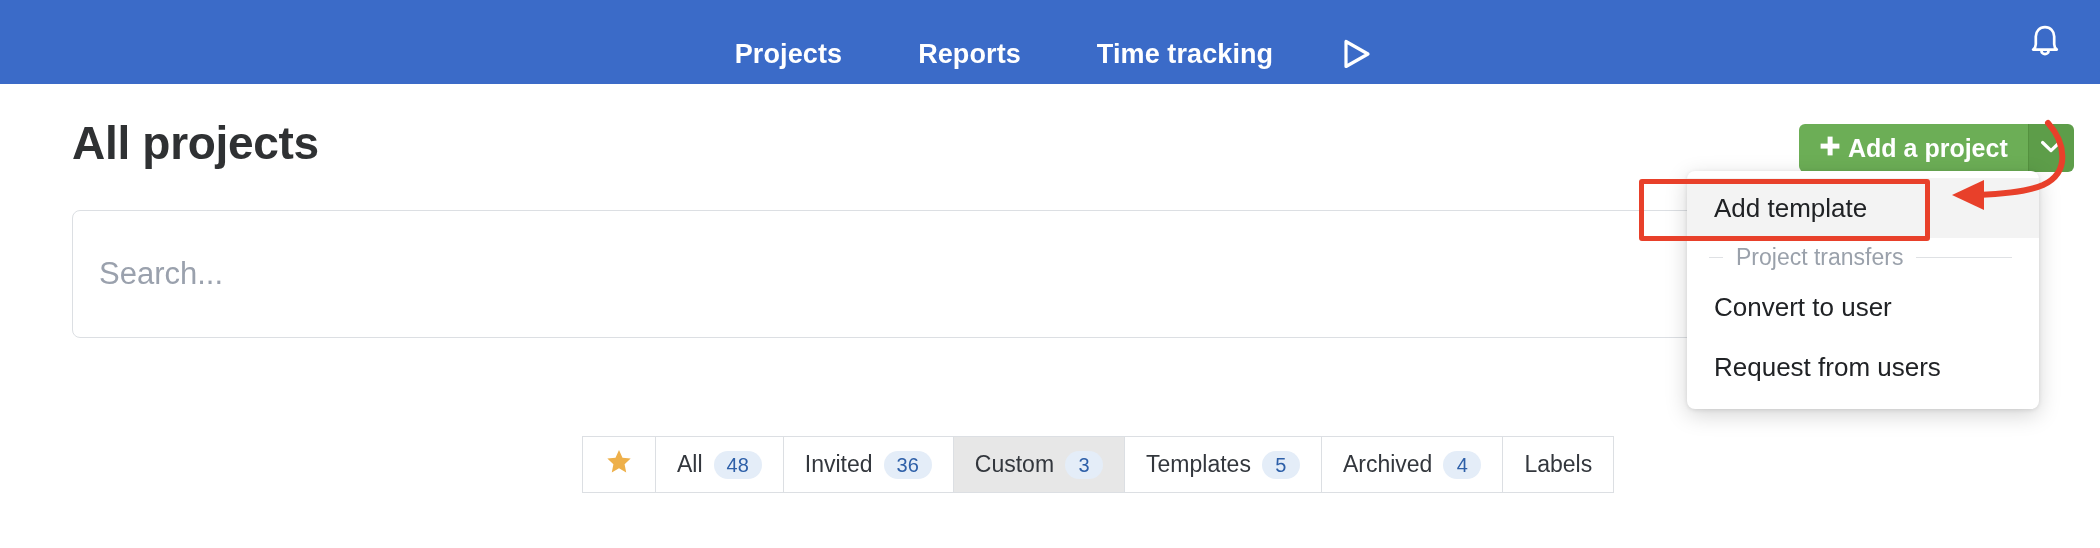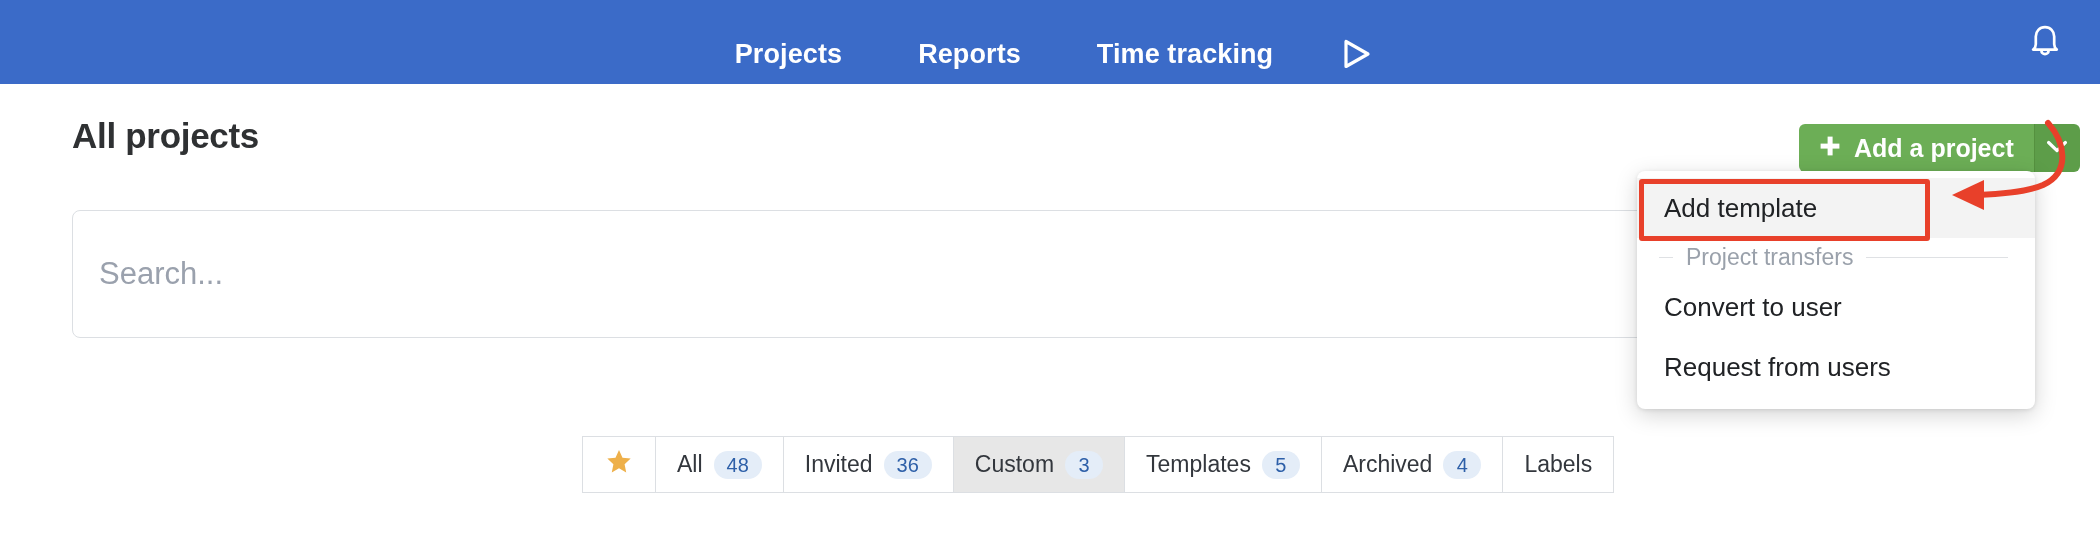--- a/index.html
+++ b/index.html
@@ -29,21 +29,21 @@
   .bell {
     position:absolute; right:36px; top:0; height:84px;
     display:flex; align-items:center; cursor:pointer;
   }
 
   
   .body { position:absolute; left:0; top:84px; width:2100px; height:464px; background:#fff; }
 
   .page-title {
     position:absolute; left:72px; top:32px;
-    font-size:35px; font-weight:700; color:#2f3133; letter-spacing:-0.3px;
+    font-size:46px; font-weight:700; color:#2f3133; letter-spacing:-0.3px;
   }
 
   
   .search-box {
     position:absolute; left:72px; top:126px; width:1954px; height:128px;
     border:1px solid #dcdfe3; border-radius:8px; background:#fff;
     display:flex; align-items:center; padding-left:26px;
   }
   .search-placeholder { font-size:31px; color:#9aa1ad; }
 
@@ -65,32 +65,32 @@
     background:#e4edf8; color:#2d5fa8; font-size:20px;
     border-radius:20px; padding:4px 13px; line-height:1; min-width:38px; text-align:center;
   }
 
   
   .add-btn-wrap {
     position:absolute; left:1799px; top:124px; height:48px;
     display:flex; border-radius:6px; overflow:hidden; z-index:30;
   }
   .add-btn-main {
-    background:#6cae56; display:flex; align-items:center; gap:13px;
+    background:#6cae56; display:flex; align-items:center; gap:7px;
     padding:0 20px 0 20px; cursor:pointer;
   }
   .add-btn-main .label { color:#fff; font-size:25px; font-weight:700; white-space:nowrap; }
   .add-btn-caret {
     background:#5d9d49; width:46px; display:flex; align-items:center; justify-content:center;
     cursor:pointer; border-left:1px solid #55913f;
   }
 
   
   .dropdown {
-    position:absolute; left:1637px; top:171px; width:398px; height:238px;
+    position:absolute; left:1687px; top:171px; width:352px; height:238px;
     background:#fff; border-radius:8px;
     box-shadow:0 6px 22px rgba(0,0,0,.17), 0 1px 4px rgba(0,0,0,.10);
     z-index:40; padding-top:7px;
   }
   .menu-item {
     height:60px; display:flex; align-items:center;
     padding-left:27px; font-size:26px; color:#202225; cursor:pointer;
   }
   .menu-item.hovered { background:#f3f3f3; }
   .menu-sep {

